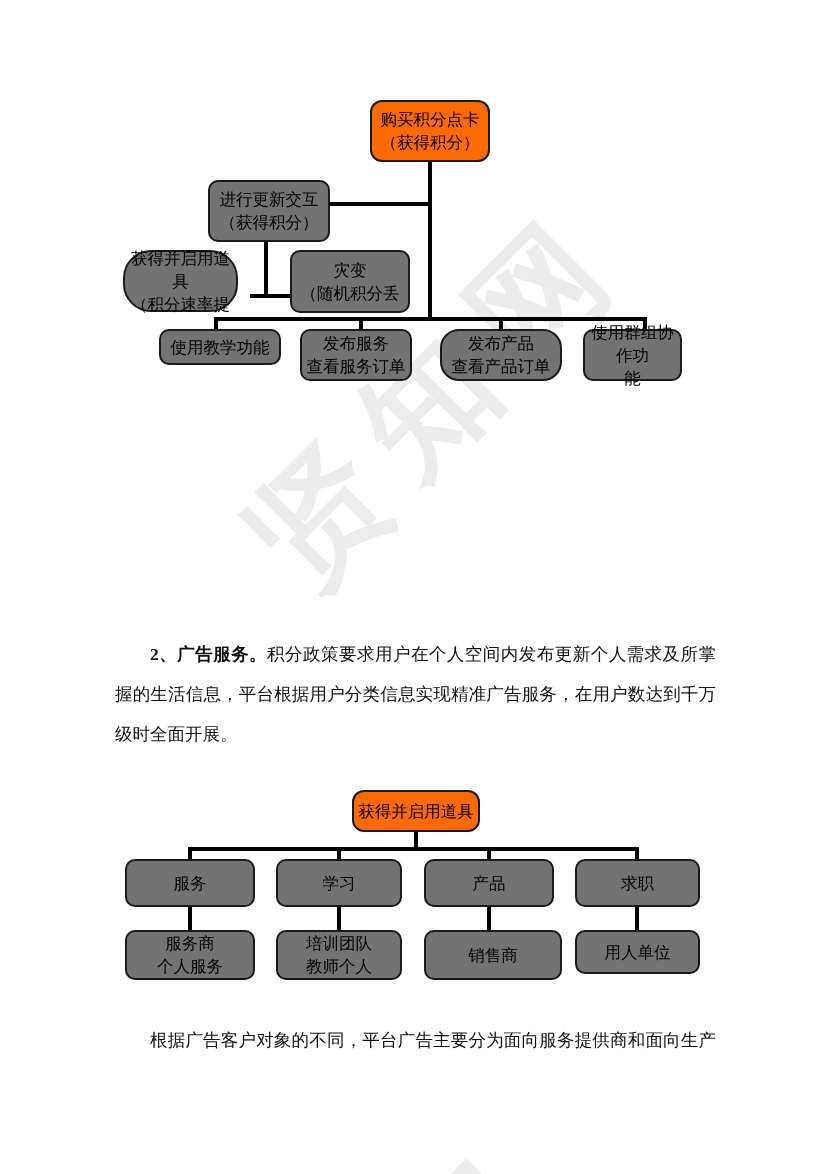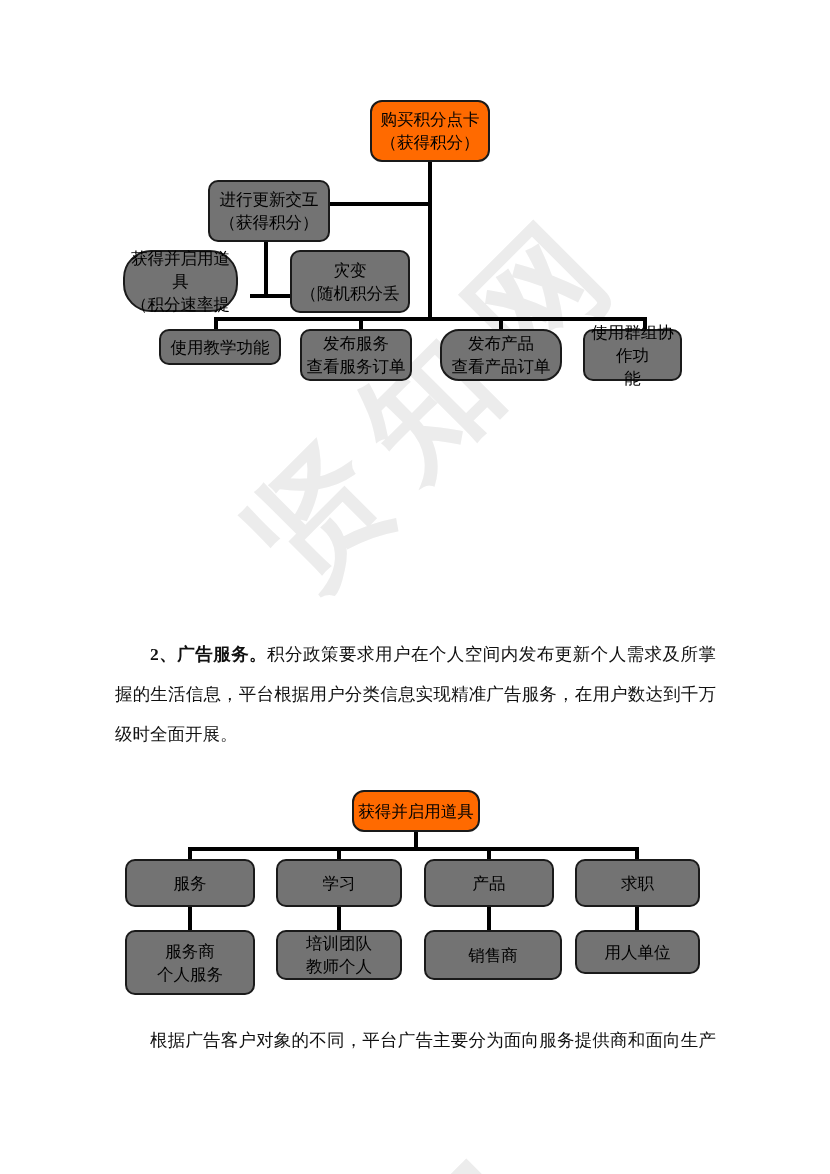--- a/index.html
+++ b/index.html
@@ -53,21 +53,21 @@
   #l2-d3 { left:487px; top:851px; width:4px; height:9px; }
   #l2-d4 { left:635px; top:851px; width:4px; height:9px; }
   #d2-r1-0 { left:125px; top:859px; width:130px; height:48px;text-align:right; }
   #d2-r1-1 { left:276px; top:859px; width:126px; height:48px; }
   #d2-r1-2 { left:424px; top:859px; width:130px; height:48px; }
   #d2-r1-3 { left:575px; top:859px; width:125px; height:48px; }
   #l2-c1 { left:188px; top:907px; width:4px; height:23px; }
   #l2-c2 { left:337px; top:907px; width:4px; height:23px; }
   #l2-c3 { left:487px; top:907px; width:4px; height:23px; }
   #l2-c4 { left:635px; top:907px; width:4px; height:23px; }
-  #d2-r2-0 { left:125px; top:930px; width:130px; height:65px; }
+  #d2-r2-0 { left:125px; top:930px; width:130px; height:50px; }
   #d2-r2-1 { left:276px; top:930px; width:126px; height:50px; }
   #d2-r2-2 { left:424px; top:930px; width:138px; height:50px; }
   #d2-r2-3 { left:575px; top:930px; width:125px; height:44px; }
   
   .para { position:absolute; left:115px; width:601px; font-size:17.5px;
           line-height:40px; color:#101010; z-index:2; }
   #p1 { top:476px; }
   #p2 { top:634px; }
   #p3 { top:1020px; }
   .pline { text-align:justify; }

